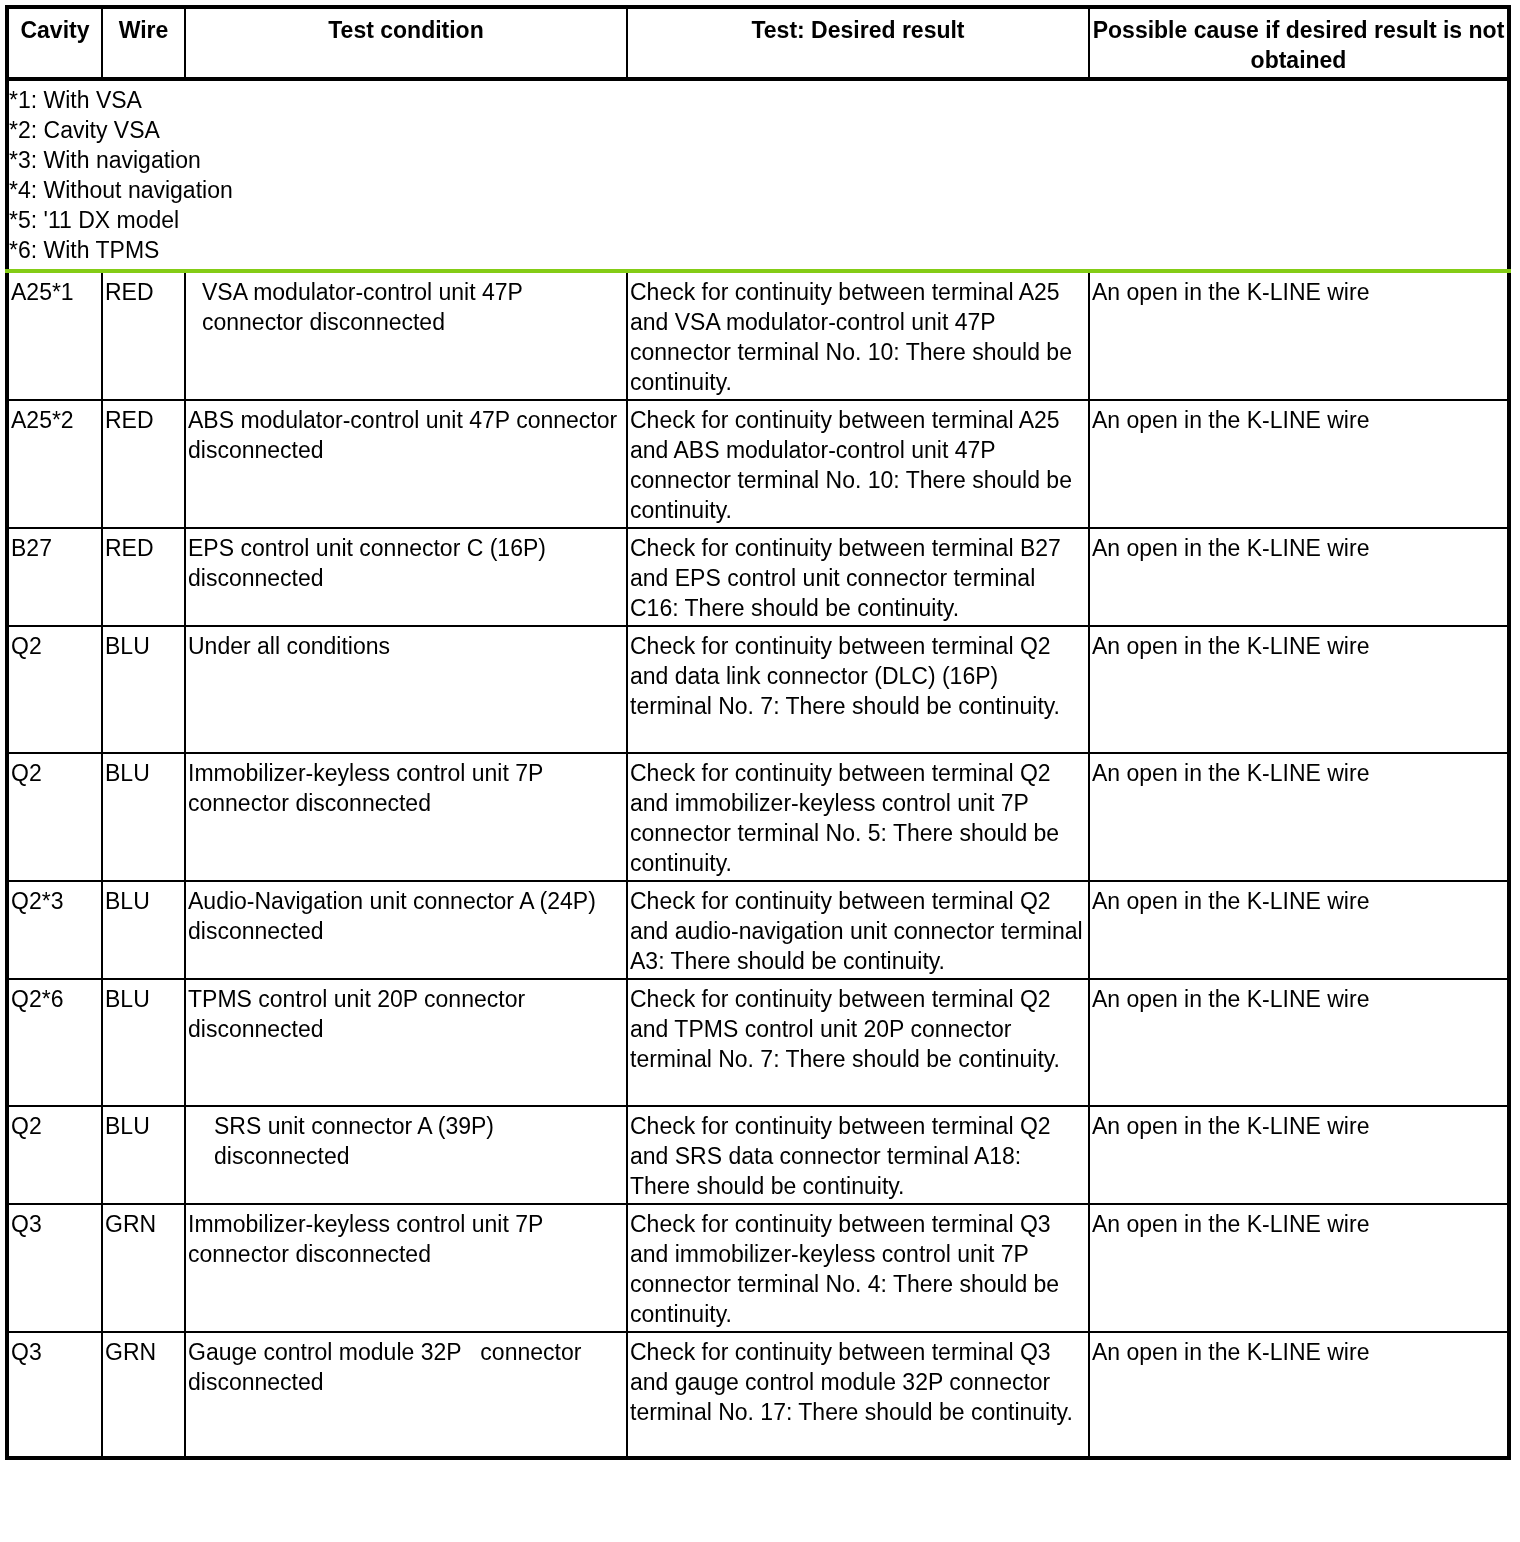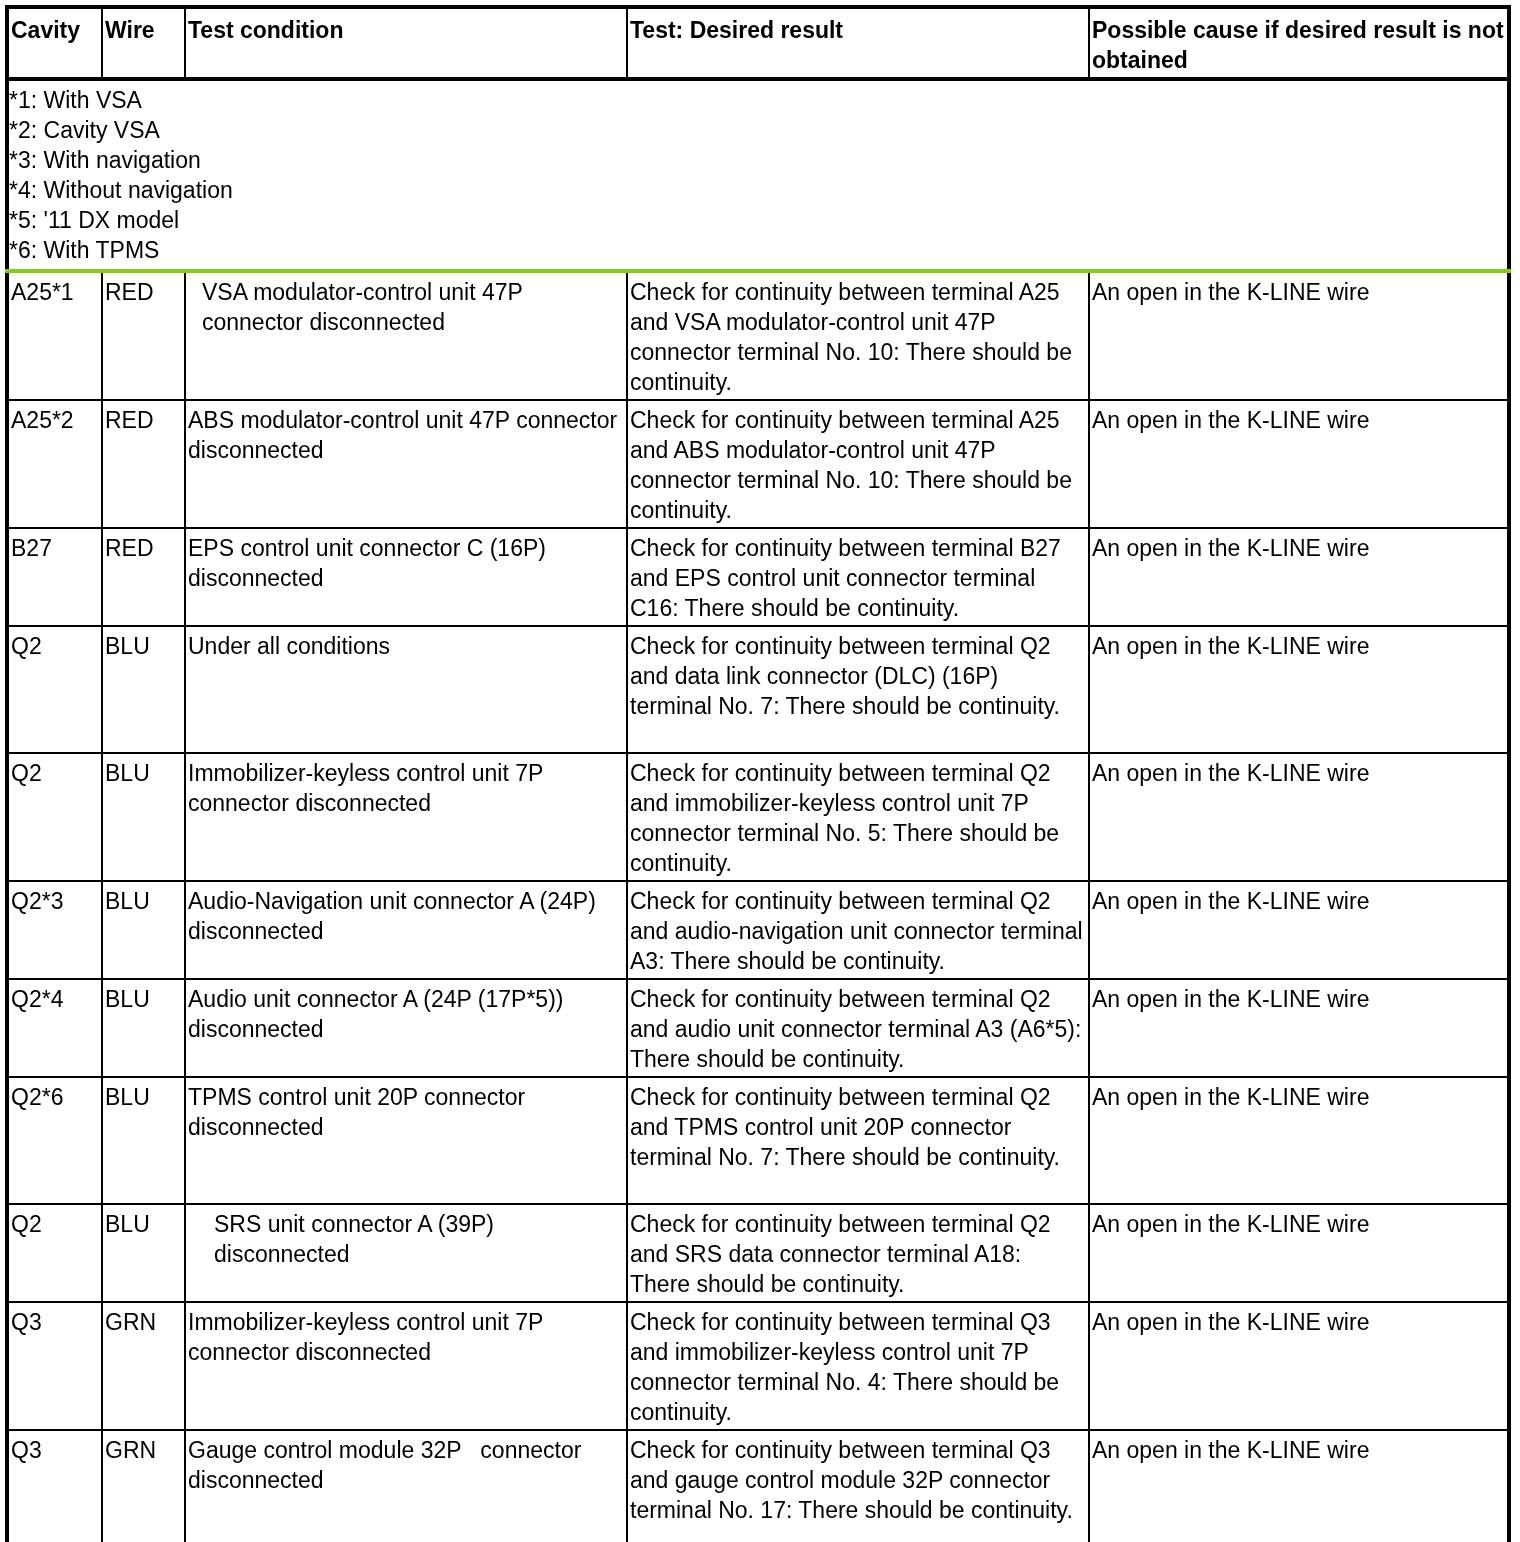--- a/index.html
+++ b/index.html
@@ -13,21 +13,21 @@
     border: 4px solid #000;
     font-size: 23px;
     line-height: 30px;
   }
   table.dt td, table.dt th {
     border: 2px solid #000;
     vertical-align: top;
     padding: 4px 2px 2px 2px;
     word-wrap: break-word;
   }
-  table.dt th { font-weight: bold; text-align: left; height: 60px; padding-top: 6px; }
+  table.dt th { font-weight: bold; text-align: center; height: 60px; padding-top: 6px; }
   tr.notes-row td { border-top: 4px solid #000; border-bottom: 4px solid #84cc16; padding: 4px 0 4px 0; }
   td.c-cav, td.c-wire { text-align: left; }
   td.vmid { vertical-align: middle; }
   .note-line { display: block; }
   col.w-cav { width: 95px; }
   col.w-wire { width: 83px; }
   col.w-test { width: 442px; }
   col.w-des { width: 462px; }
   col.w-cause { width: 420px; }
 </style>
@@ -97,27 +97,20 @@
         <td>Check for continuity between terminal Q2 and immobilizer-keyless control unit 7P connector terminal No. 5: There should be continuity.</td>
         <td>An open in the K-LINE wire</td>
       </tr>
       <tr style="height: 96px;">
         <td class="c-cav vmid">Q2*3</td>
         <td class="c-wire vmid">BLU</td>
         <td class="vmid" style="white-space: pre-wrap;">Audio-Navigation unit connector A (24P) disconnected</td>
         <td class="vmid">Check for continuity between terminal Q2 and audio-navigation unit connector terminal A3: There should be continuity.</td>
         <td class="vmid">An open in the K-LINE wire</td>
       </tr>
-      <tr style="height: 97px;">
-        <td class="c-cav">Q2*4</td>
-        <td class="c-wire">BLU</td>
-        <td style="white-space: pre-wrap;">Audio unit connector A (24P (17P*5)) disconnected</td>
-        <td>Check for continuity between terminal Q2 and audio unit connector terminal A3 (A6*5): There should be continuity.</td>
-        <td>An open in the K-LINE wire</td>
-      </tr>
       <tr style="height: 127px;">
         <td class="c-cav">Q2*6</td>
         <td class="c-wire">BLU</td>
         <td style="white-space: pre-wrap;">TPMS control unit 20P connector disconnected</td>
         <td>Check for continuity between terminal Q2 and TPMS control unit 20P connector terminal No. 7: There should be continuity.</td>
         <td>An open in the K-LINE wire</td>
       </tr>
       <tr style="height: 96px;">
         <td class="c-cav">Q2</td>
         <td class="c-wire">BLU</td>

